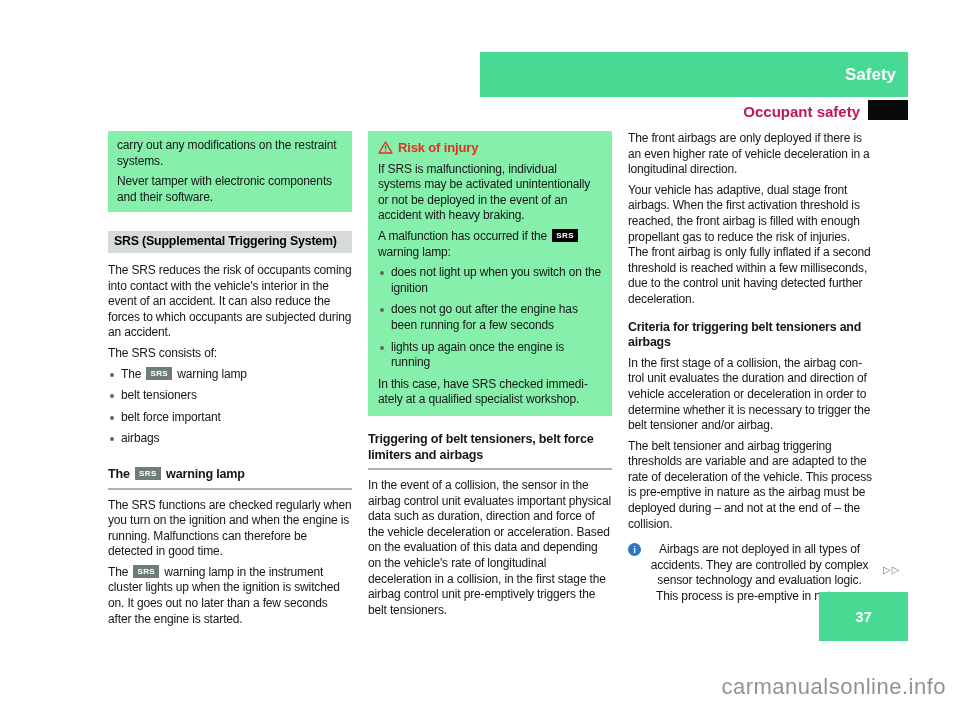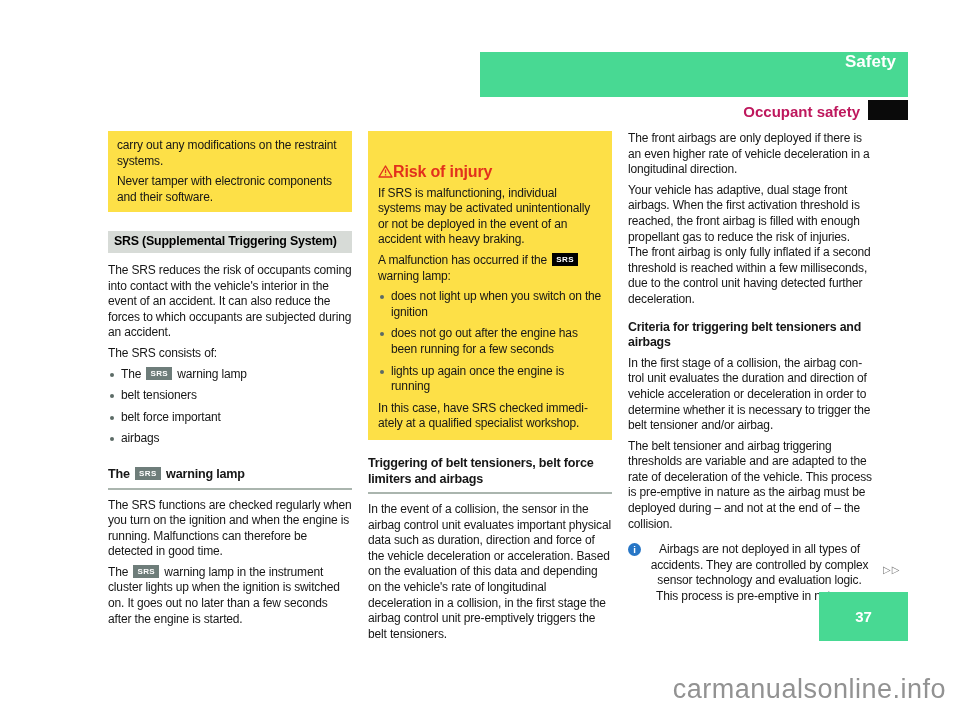--- a/index.html
+++ b/index.html
@@ -10,41 +10,41 @@
     color:#161616;
     position:relative;
     overflow:hidden;
   }
   .page { position:relative; width:960px; height:712px; }
 
   
   .chapter-bar {
     position:absolute; left:480px; top:52px; width:428px; height:45px;
     background:#48d993; color:#ffffff;
-    display:flex; justify-content:flex-end;
+    display:flex; align-items:center; justify-content:flex-end;
     padding-right:12px; box-sizing:border-box;
     font-weight:bold; font-size:17px;
   }
   .section-line {
     position:absolute; left:480px; top:103px; width:380px;
     text-align:right; font-weight:bold; font-size:15px; color:#be185d;
   }
   .edge-tab { position:absolute; left:868px; top:100px; width:40px; height:20px; background:#0a0a0a; }
 
   
   .col {
     position:absolute; top:131px; width:244px;
     font-size:12px; line-height:15.6px; letter-spacing:-0.15px;
   }
   #col1 { left:108px; }
   #col2 { left:368px; }
   #col3 { left:628px; }
   .col p { margin:0 0 5px 0; }
 
-  .graybox { background:#fde047; padding:7px 9px; }
+  .graybox { background:#86efac; padding:7px 9px; }
   .graybox p:last-child { margin-bottom:0; }
 
   .section-bar {
     margin-top:19px; background:#d7dbd7; color:#000;
     font-weight:bold; font-size:12.4px; padding:3px 6px;
     letter-spacing:-0.2px;
   }
   .mt10 { margin-top:10px !important; }
   .mt16 { margin-top:16px !important; }
 
@@ -67,22 +67,22 @@
 
   .srs-badge {
     display:inline-block; background:#6e7d7a; color:#fff;
     font-weight:bold; font-size:8px; line-height:9px;
     padding:2px 4px; margin:0 2px; vertical-align:2px; letter-spacing:0.4px;
   }
   .srs-badge.black { background:#000000; }
 
   .warnbox { padding:9px 10px 8px 10px; }
   .warn-title {
-    display:flex; align-items:center; 
-    color:#e2301c; font-weight:bold; font-size:16px; margin-bottom:6px;margin-top:24px;
+    display:flex; align-items:center; gap:5px;
+    color:#e2301c; font-weight:bold; font-size:13px; margin-bottom:6px;
   }
   .warn-title svg { flex:0 0 auto; }
 
   .note { display:flex; gap:6px; margin-top:10px; }
   .note p { margin:0;text-align:center; }
   .info-icon {
     flex:0 0 auto; width:13px; height:13px; border-radius:50%;
     background:#2776c6; color:#fff; font-size:9.5px; font-weight:bold;
     text-align:center; line-height:13px; margin-top:1px;
   }
@@ -93,21 +93,21 @@
     color:#7a7a7a; font-size:10px; letter-spacing:1px;
     font-family:"DejaVu Sans", sans-serif;
   }
   .page-badge {
     position:absolute; left:819px; top:592px; width:89px; height:49px;
     background:#48d993; color:#ffffff; font-weight:bold; font-size:15px;
     display:flex; align-items:center; justify-content:center;
   }
   .watermark {
     position:absolute; right:14px; top:674px;
-    font-size:27px; color:#929292; letter-spacing:0.5px;
+    font-size:22px; color:#929292; letter-spacing:0.5px;
   }
 </style>
 </head>
 <body>
 
 <div class="page">
 
   <div class="chapter-bar">
     <span>Safety</span>
   </div>

